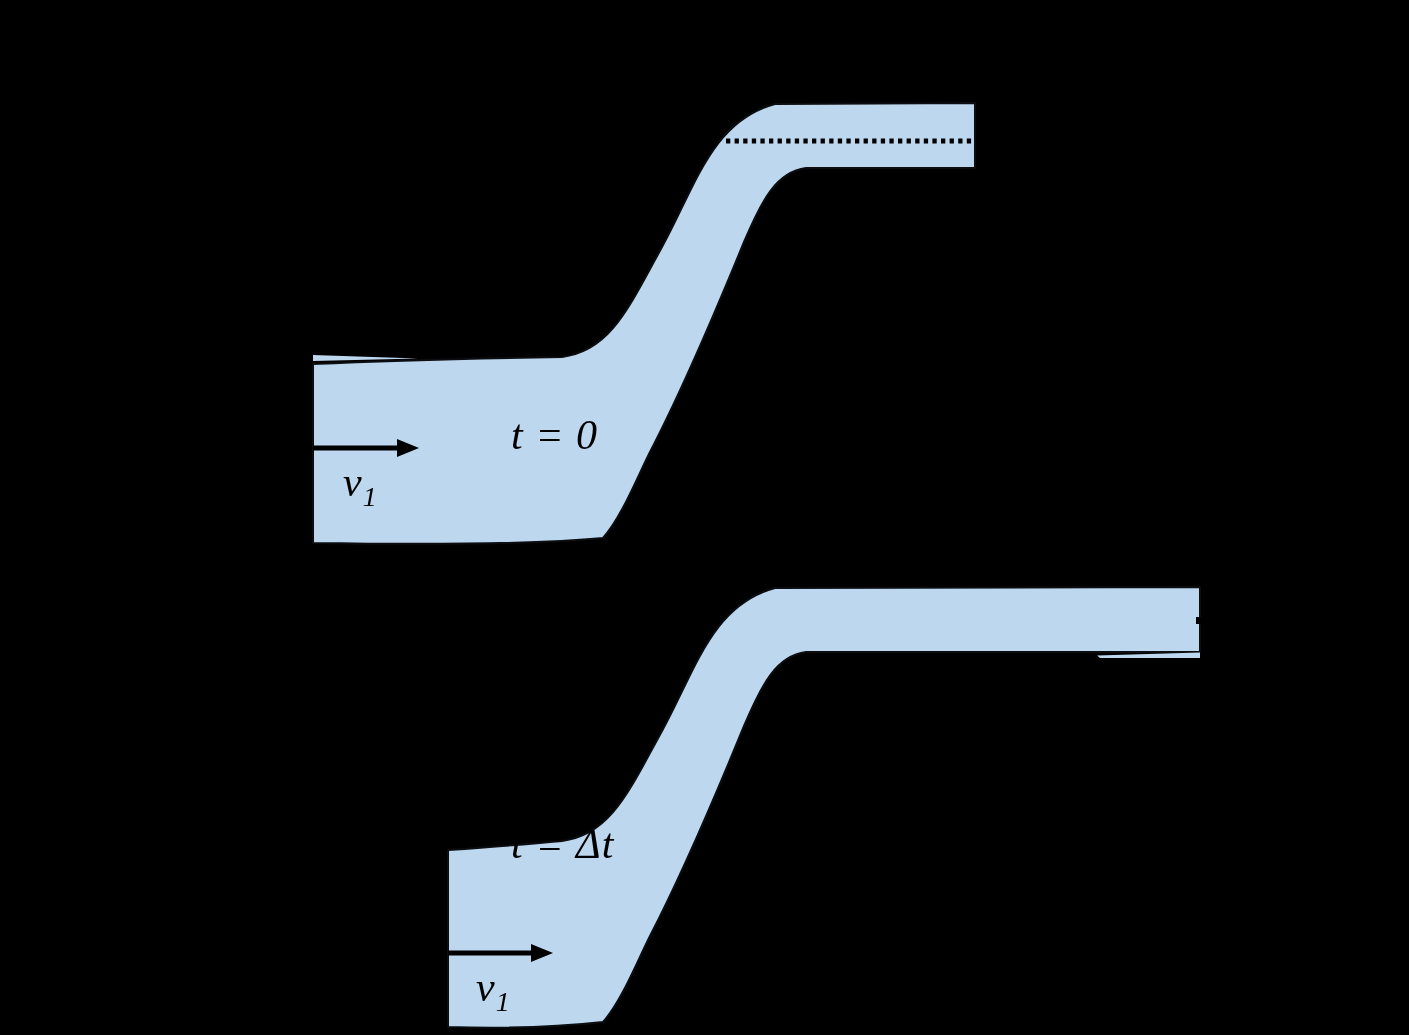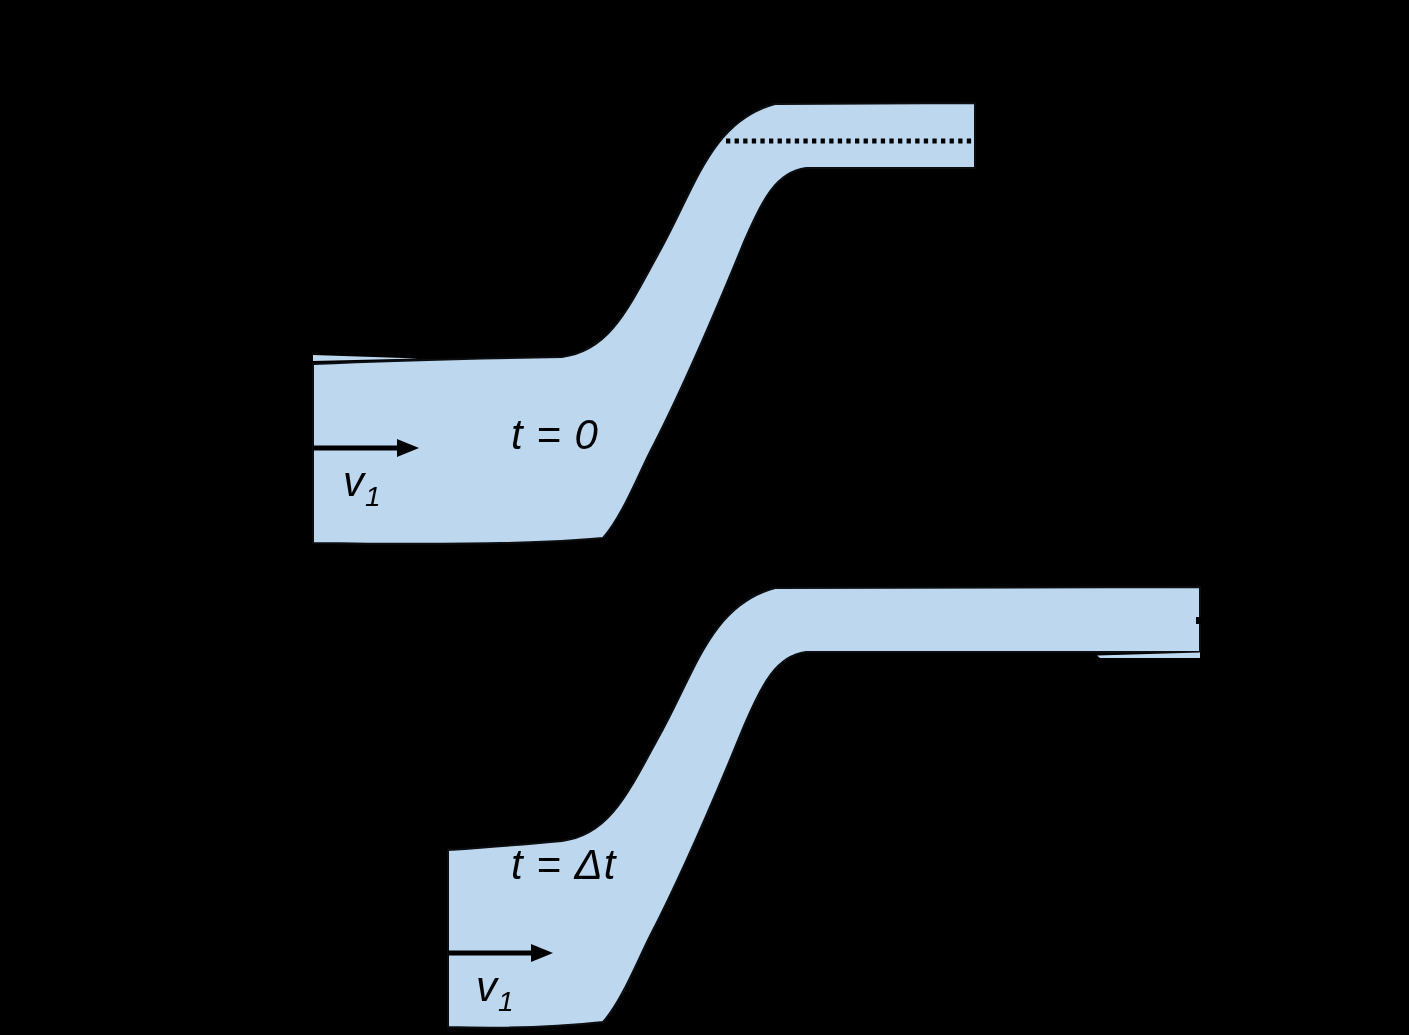--- a/index.html
+++ b/index.html
@@ -11,36 +11,36 @@
   }
   #stage {
     position: relative;
     width: 1409px; height: 1035px;
     background: #000000;
   }
   #stage svg { position: absolute; left: 0; top: 0; }
   .mathlabel {
     position: absolute;
     color: #000000;
-    font-family: Liberation Sans, sans-serif;
+    font-family: Liberation Serif, serif;
     font-style: italic;
     font-size: 42px;
     line-height: 1;
     white-space: pre;
     letter-spacing: 1px;
   }
   .mathlabel .sub {
     font-size: 28px;
     position: relative;
     top: 10px;
     letter-spacing: 0;
   }
   .t0-time  { left: 511px; top: 414px; }
   .t0-vel   { left: 343px; top: 461px; }
-  .dt-time  { left: 511px; top: 844px; }
+  .dt-time  { left: 511px; top: 823px; }
   .dt-vel   { left: 476px; top: 966px; }
 </style>
 </head>
 <body>
 
 <div id="stage">
 
   <svg width="1409" height="1035" viewBox="0 0 1409 1035">
 
     <g>

